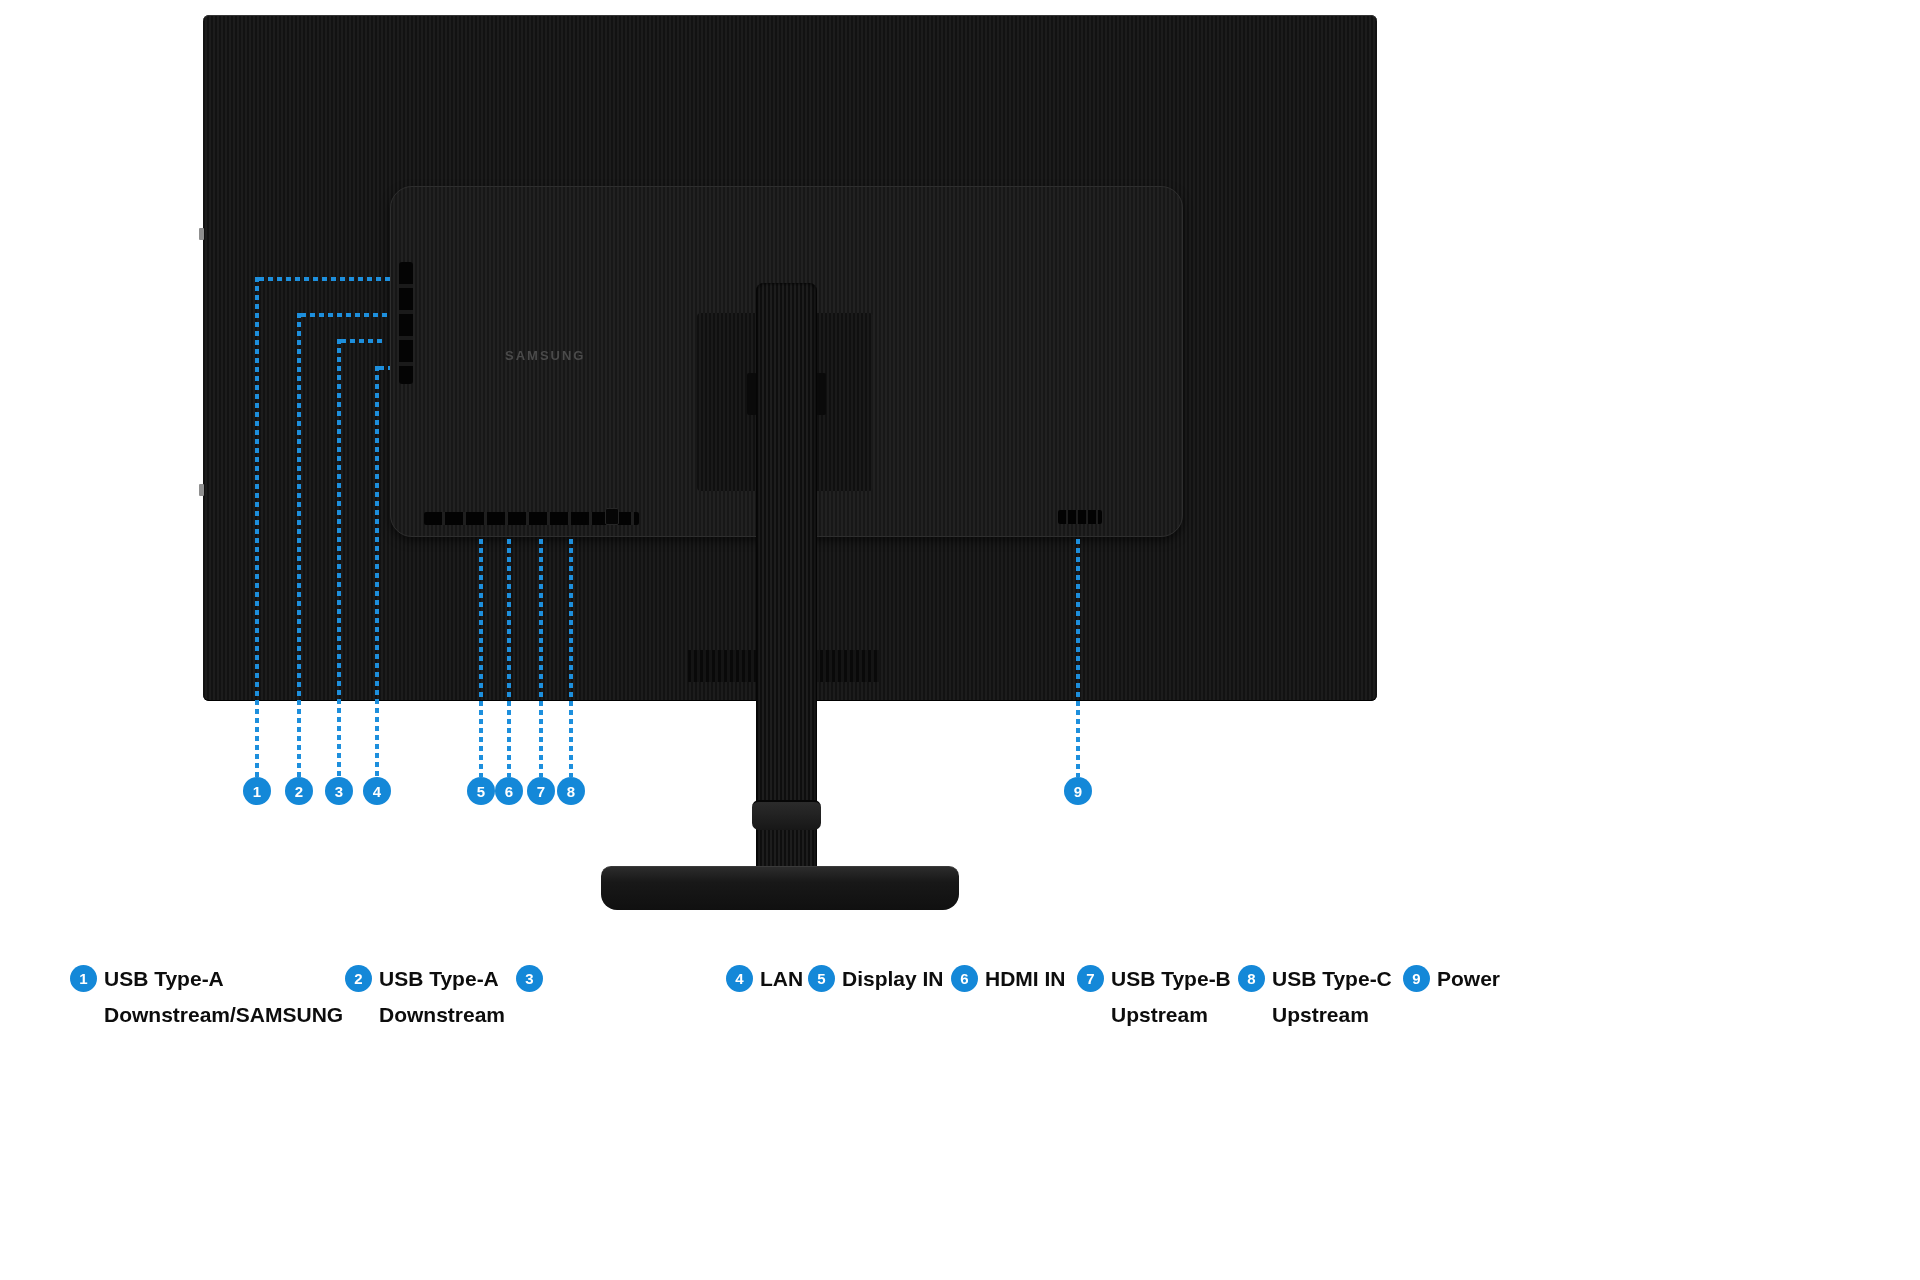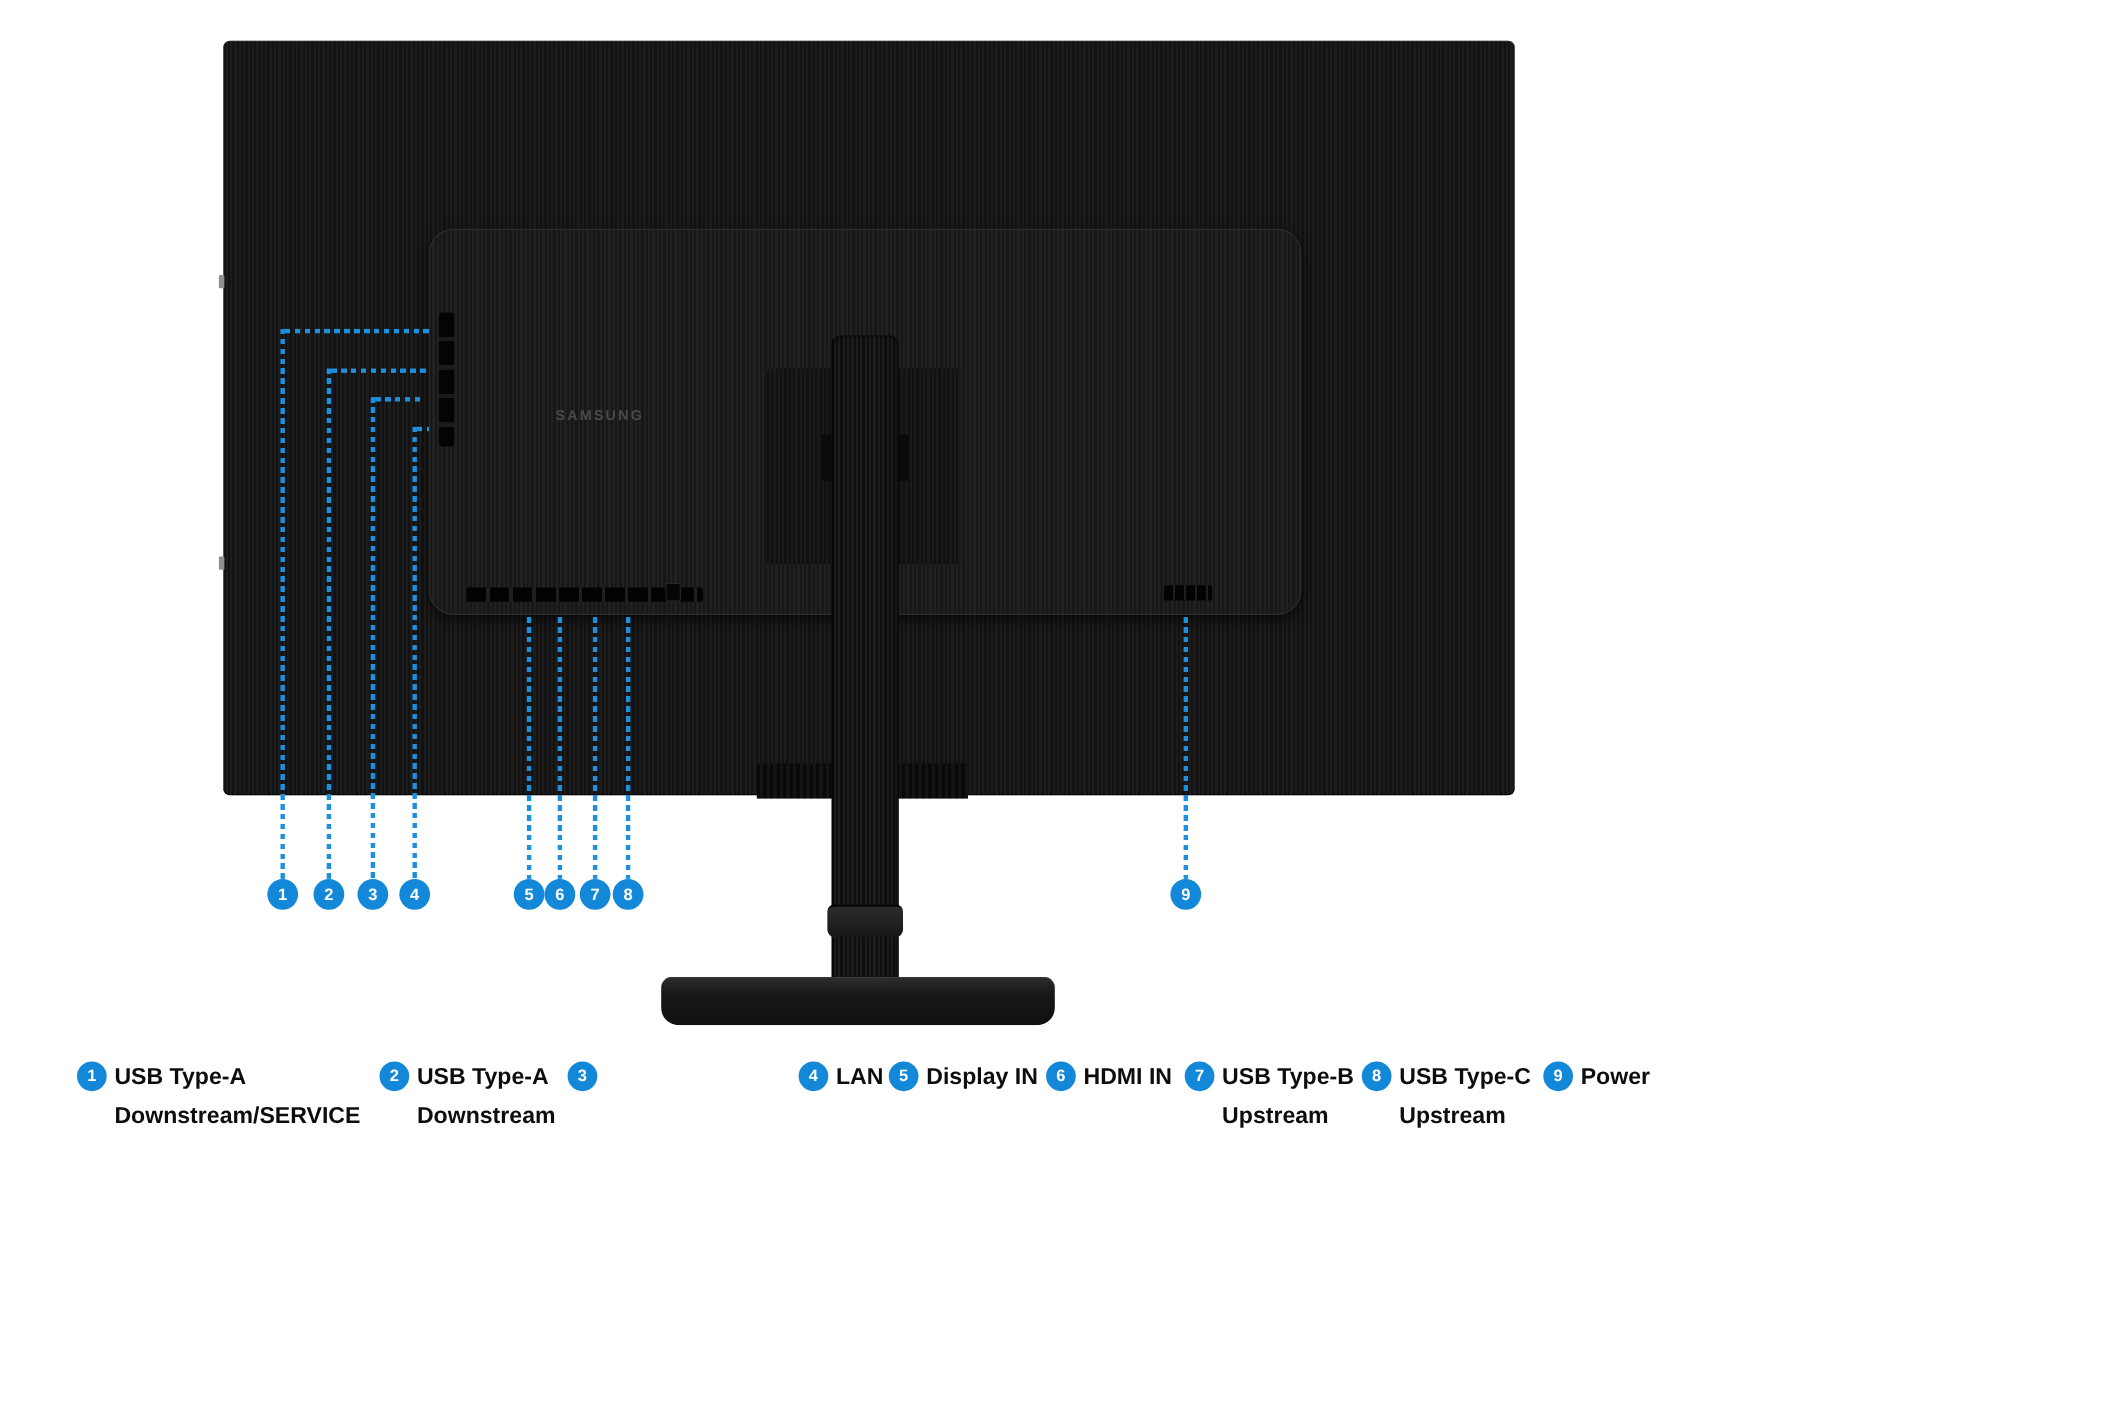--- a/index.html
+++ b/index.html
@@ -9,21 +9,21 @@
   }
   * { box-sizing: border-box; }
   html, body { margin: 0; padding: 0; }
   body {
     width: 1920px; height: 1280px;
     background: #ffffff;
     font-family: "Liberation Sans", sans-serif;
     position: relative;
     overflow: hidden;
   }
-  .abs { position: absolute; margin-top: 22px; }
+  .abs { position: absolute; }
 
   
   .monitor-body {
     left: 203px; top: 15px; width: 1174px; height: 686px;
     background: repeating-linear-gradient(90deg, #121212 0 2px, #1c1c1c 2px 4px);
     border-radius: 6px;
     box-shadow: inset 0 1px 0 #333, inset 0 -1px 0 #000;
   }
   .mount-notch {
     width: 5px; height: 12px; background: #8f8f8f; border-radius: 1px;
@@ -171,21 +171,21 @@
 <div class="abs badge" style="left:467px;  top:777px;">5</div>
 <div class="abs badge" style="left:495px;  top:777px;">6</div>
 <div class="abs badge" style="left:527px;  top:777px;">7</div>
 <div class="abs badge" style="left:557px;  top:777px;">8</div>
 <div class="abs badge" style="left:1064px; top:777px;">9</div>
 
 <div class="legend-item" style="left:70px; top:961px;">
   <div class="badge">1</div>
   <div class="legend-text">
     <div>USB Type-A</div>
-    <div>Downstream/SERVICE</div>
+    <div>Downstream/SAMSUNG</div>
   </div>
 </div>
 
 <div class="legend-item" style="left:345px; top:961px;">
   <div class="badge">2</div>
   <div class="legend-text">
     <div>USB Type-A</div>
     <div>Downstream</div>
   </div>
 </div>

